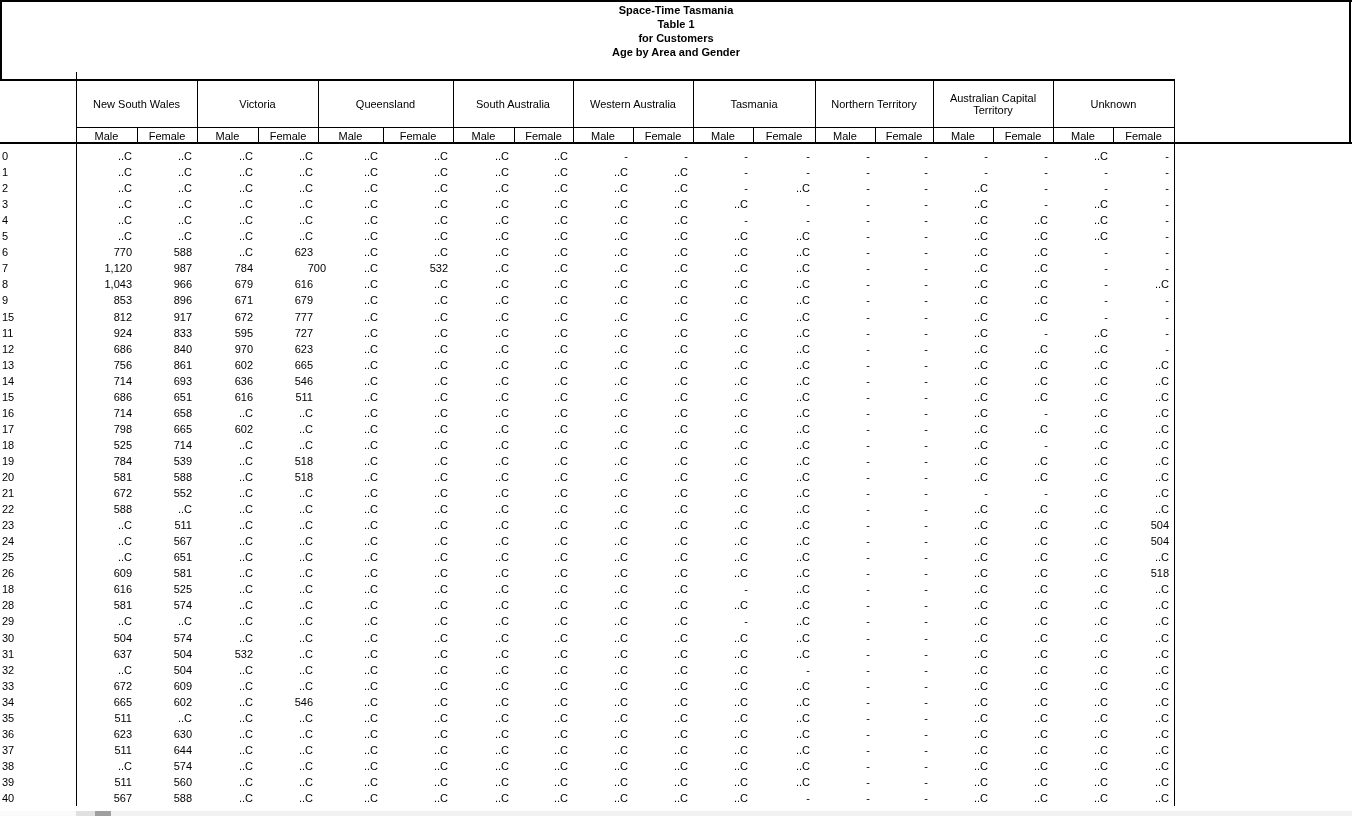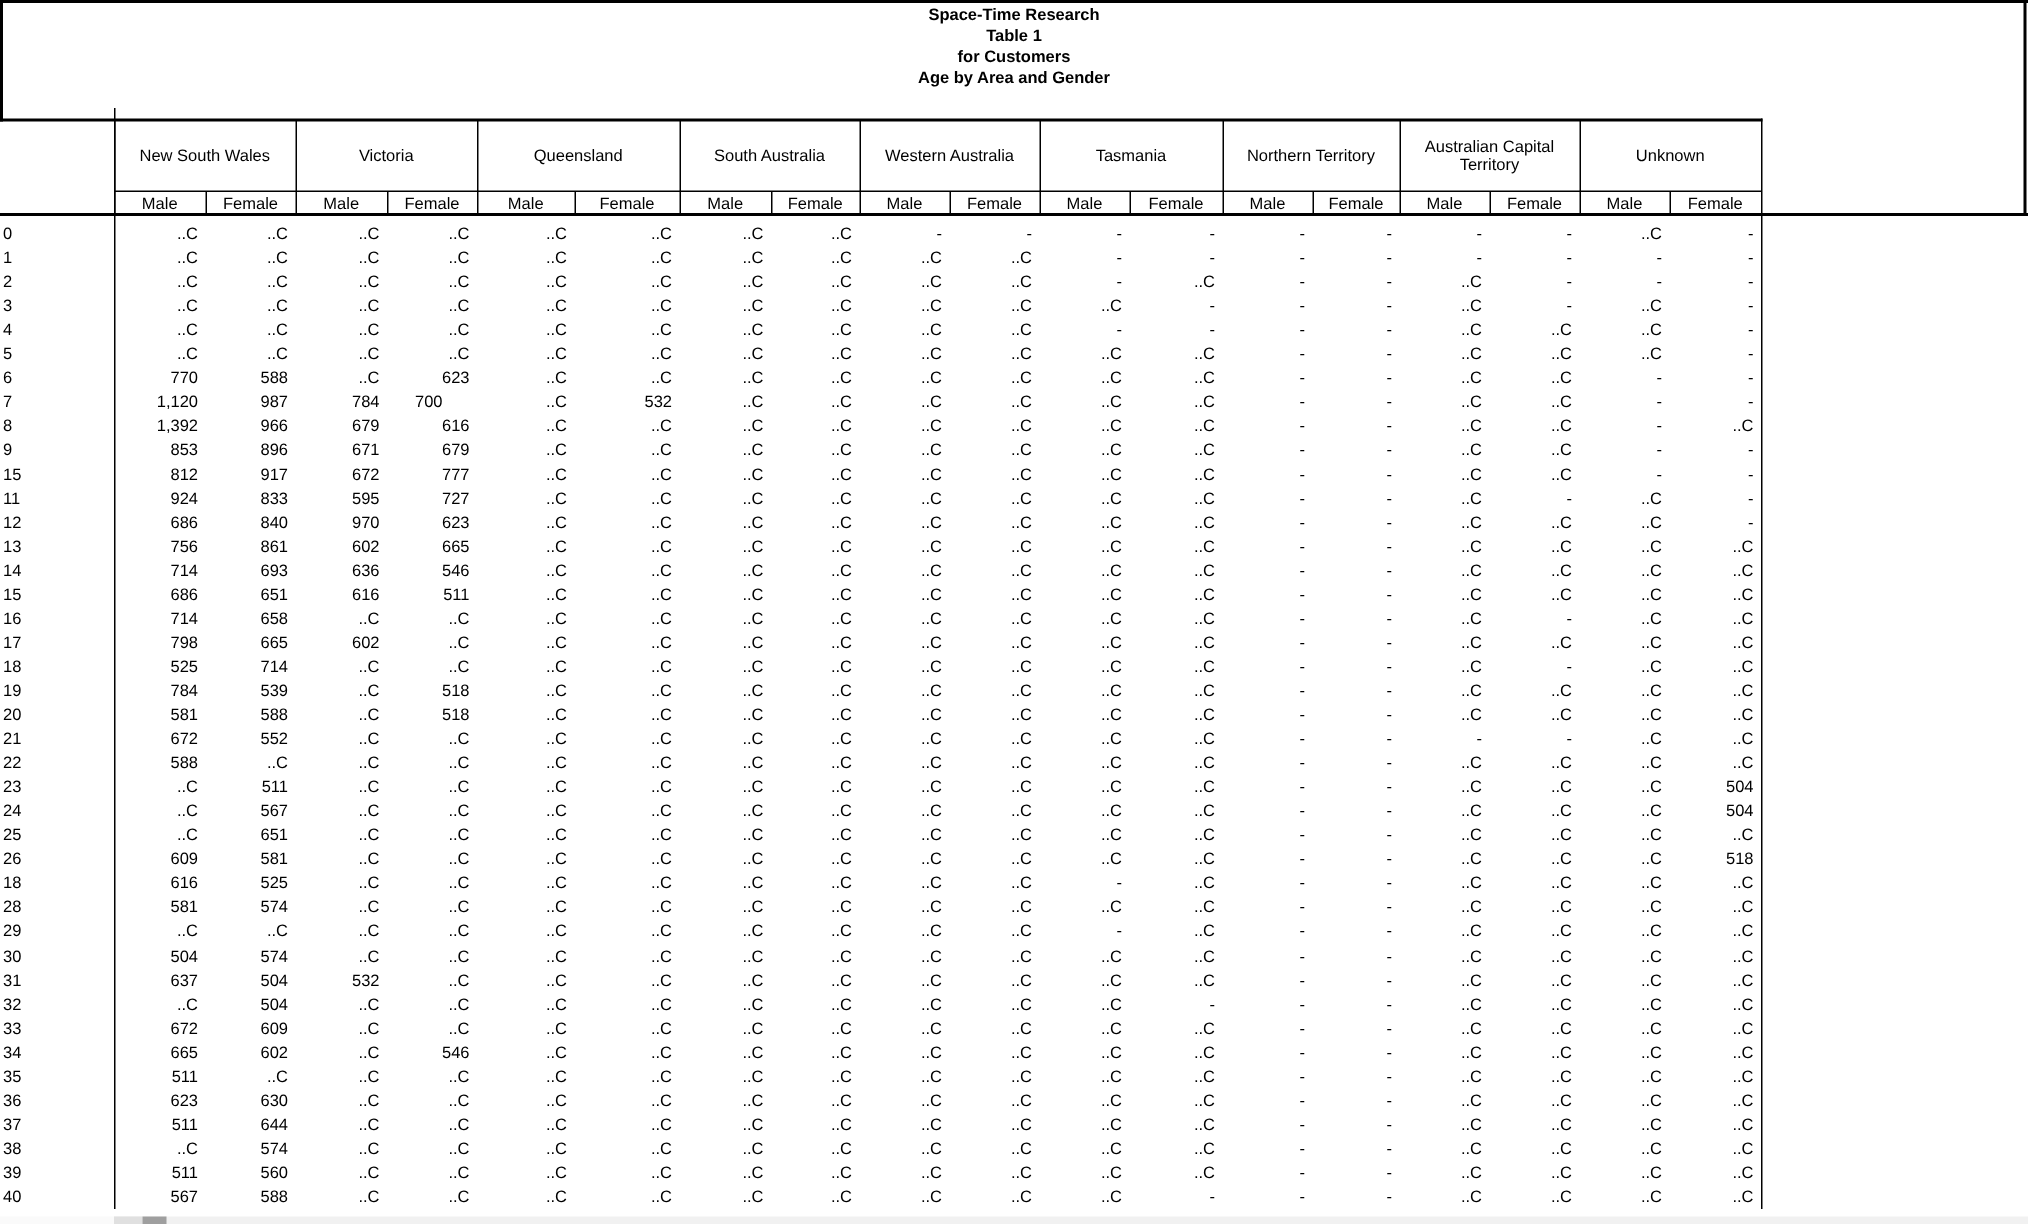--- a/index.html
+++ b/index.html
@@ -44,21 +44,21 @@
   #hscroll-ltrack{position:absolute;left:0;top:1px;width:76px;height:5px;}
   #hscroll-button{position:absolute;left:76px;top:1px;width:19px;height:5px;}
   #hscroll-thumb{position:absolute;left:95px;top:1px;width:16px;height:5px;}
 </style>
 </head>
 <body>
 
 <div id="screen">
 
   <div id="title-block">
-    <div class="title-line">Space-Time Research</div>
+    <div class="title-line">Space-Time Tasmania</div>
     <div class="title-line">Table 1</div>
     <div class="title-line">for Customers</div>
     <div class="title-line">Age by Area and Gender</div>
   </div>
 
   <div class="hline" style="left:0;top:0;width:1352px;height:2px;"></div>
   <div class="vline" style="left:0;top:0;width:2px;height:81px;"></div>
   <div class="vline" style="left:1349px;top:0;width:2px;height:144px;"></div>
   <div class="hline" style="left:0;top:79px;width:1175px;height:2px;"></div>
   <div class="hline" style="left:76px;top:127px;width:1098px;height:1px;"></div>
@@ -263,39 +263,39 @@
         <div class="data-cell" style="left: 933px; width: 60px;">..C</div>
         <div class="data-cell" style="left: 993px; width: 60px;">..C</div>
         <div class="data-cell" style="left: 1053px; width: 60px;">-</div>
         <div class="data-cell" style="left: 1113px; width: 61px;">-</div>
       </div>
       <div class="data-row" style="top: 260.35px;">
         <div class="age-cell">7</div>
         <div class="data-cell" style="left: 76px; width: 61px;">1,120</div>
         <div class="data-cell" style="left: 137px; width: 60px;">987</div>
         <div class="data-cell" style="left: 197px; width: 61px;">784</div>
-        <div class="data-cell" style="left: 240px; width: 60px;">700</div>
+        <div class="data-cell" style="left: 271px; width: 60px;">700</div>
         <div class="data-cell" style="left: 318px; width: 65px;">..C</div>
         <div class="data-cell" style="left: 383px; width: 70px;">532</div>
         <div class="data-cell" style="left: 453px; width: 61px;">..C</div>
         <div class="data-cell" style="left: 514px; width: 59px;">..C</div>
         <div class="data-cell" style="left: 573px; width: 60px;">..C</div>
         <div class="data-cell" style="left: 633px; width: 60px;">..C</div>
         <div class="data-cell" style="left: 693px; width: 60px;">..C</div>
         <div class="data-cell" style="left: 753px; width: 62px;">..C</div>
         <div class="data-cell" style="left: 815px; width: 60px;">-</div>
         <div class="data-cell" style="left: 875px; width: 58px;">-</div>
         <div class="data-cell" style="left: 933px; width: 60px;">..C</div>
         <div class="data-cell" style="left: 993px; width: 60px;">..C</div>
         <div class="data-cell" style="left: 1053px; width: 60px;">-</div>
         <div class="data-cell" style="left: 1113px; width: 61px;">-</div>
       </div>
       <div class="data-row" style="top: 276.4px;">
         <div class="age-cell">8</div>
-        <div class="data-cell" style="left: 76px; width: 61px;">1,392</div>
+        <div class="data-cell" style="left: 76px; width: 61px;">1,043</div>
         <div class="data-cell" style="left: 137px; width: 60px;">966</div>
         <div class="data-cell" style="left: 197px; width: 61px;">679</div>
         <div class="data-cell" style="left: 258px; width: 60px;">616</div>
         <div class="data-cell" style="left: 318px; width: 65px;">..C</div>
         <div class="data-cell" style="left: 383px; width: 70px;">..C</div>
         <div class="data-cell" style="left: 453px; width: 61px;">..C</div>
         <div class="data-cell" style="left: 514px; width: 59px;">..C</div>
         <div class="data-cell" style="left: 573px; width: 60px;">..C</div>
         <div class="data-cell" style="left: 633px; width: 60px;">..C</div>
         <div class="data-cell" style="left: 693px; width: 60px;">..C</div>

